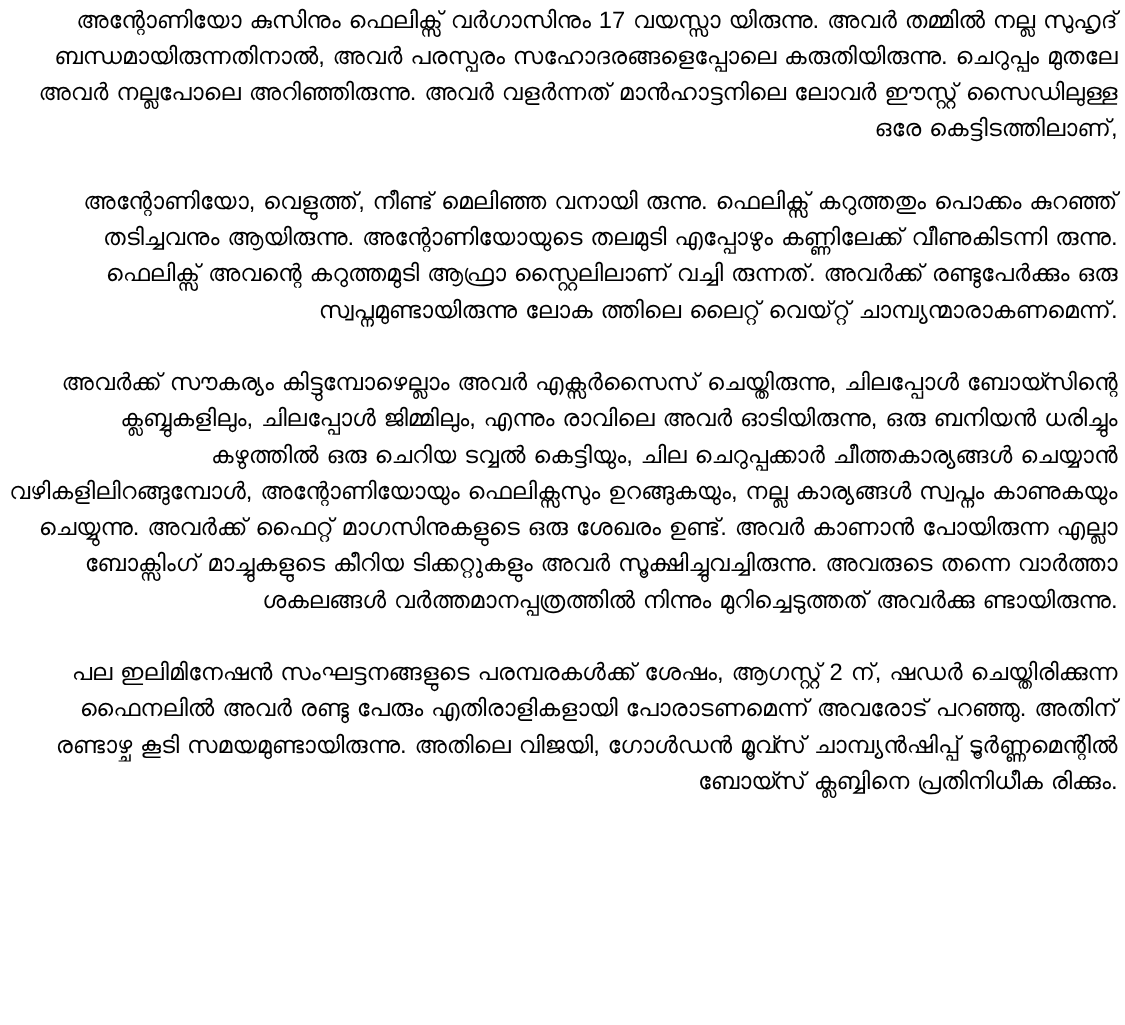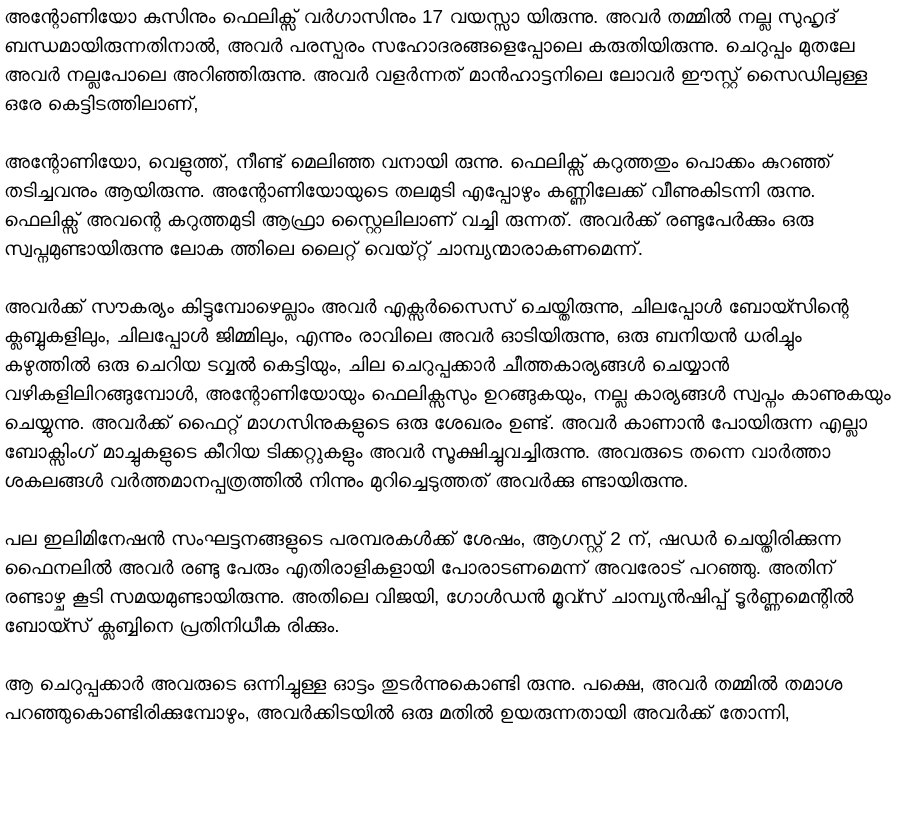--- a/index.html
+++ b/index.html
@@ -19,32 +19,31 @@
     box-sizing: border-box;
     width: 900px;
     padding: 2px 6px 2px 4px;
     background: #ffffff;
   }
   .document-page p {
     margin: 0 0 29px 0;
     font-size: 19px;
     line-height: 29px;
     font-weight: 400;
-    text-align: left;
+    text-align: right;
     word-spacing: 1px;
     color: #000000;
   }
   .document-page p:last-child {
     margin-bottom: 0;
   }
 </style>
 </head>
 <body>
 
 <div class="document-page">
   <div id="doc-body">
       <p>അന്റോണിയോ കുസിനും ഫെലിക്സ് വർഗാസിനും 17 വയസ്സാ യിരുന്നു. അവർ തമ്മിൽ നല്ല സുഹൃദ് ബന്ധമായിരുന്നതിനാൽ, അവർ പരസ്പരം സഹോദരങ്ങളെപ്പോലെ കരുതിയിരുന്നു. ചെറുപ്പം മുതലേ അവർ നല്ലപോലെ അറിഞ്ഞിരുന്നു. അവർ വളർന്നത് മാൻഹാട്ടനിലെ ലോവർ ഈസ്റ്റ് സൈഡിലുള്ള ഒരേ കെട്ടിടത്തിലാണ്,</p>
       <p>അന്റോണിയോ, വെളുത്ത്, നീണ്ട് മെലിഞ്ഞ വനായി രുന്നു. ഫെലിക്സ് കറുത്തതും പൊക്കം കുറഞ്ഞ് തടിച്ചവനും ആയിരുന്നു. അന്റോണിയോയുടെ തലമുടി എപ്പോഴും കണ്ണിലേക്ക് വീണുകിടന്നി രുന്നു. ഫെലിക്സ് അവന്റെ കറുത്തമുടി ആഫ്രാ സ്റ്റൈലിലാണ് വച്ചി രുന്നത്. അവർക്ക് രണ്ടുപേർക്കും ഒരു സ്വപ്നമുണ്ടായിരുന്നു ലോക ത്തിലെ ലൈറ്റ് വെയ്റ്റ് ചാമ്പ്യന്മാരാകണമെന്ന്.</p>
       <p>അവർക്ക് സൗകര്യം കിട്ടുമ്പോഴെല്ലാം അവർ എക്സർസൈസ് ചെയ്തിരുന്നു, ചിലപ്പോൾ ബോയ്സിന്റെ ക്ലബ്ബുകളിലും, ചിലപ്പോൾ ജിമ്മിലും, എന്നും രാവിലെ അവർ ഓടിയിരുന്നു, ഒരു ബനിയൻ ധരിച്ചും കഴുത്തിൽ ഒരു ചെറിയ ടവ്വൽ കെട്ടിയും, ചില ചെറുപ്പക്കാർ ചീത്തകാര്യങ്ങൾ ചെയ്യാൻ വഴികളിലിറങ്ങുമ്പോൾ, അന്റോണിയോയും ഫെലിക്സസും ഉറങ്ങുകയും, നല്ല കാര്യങ്ങൾ സ്വപ്നം കാണുകയും ചെയ്യുന്നു. അവർക്ക് ഫൈറ്റ് മാഗസിനുകളുടെ ഒരു ശേഖരം ഉണ്ട്. അവർ കാണാൻ പോയിരുന്ന എല്ലാ ബോക്സിംഗ് മാച്ചുകളുടെ കീറിയ ടിക്കറ്റുകളും അവർ സൂക്ഷിച്ചുവച്ചിരുന്നു. അവരുടെ തന്നെ വാർത്താ ശകലങ്ങൾ വർത്തമാനപ്പത്രത്തിൽ നിന്നും മുറിച്ചെടുത്തത് അവർക്കു ണ്ടായിരുന്നു.</p>
       <p>പല ഇലിമിനേഷൻ സംഘട്ടനങ്ങളുടെ പരമ്പരകൾക്ക് ശേഷം, ആഗസ്റ്റ് 2 ന്, ഷഡർ ചെയ്തിരിക്കുന്ന ഫൈനലിൽ അവർ രണ്ടു പേരും എതിരാളികളായി പോരാടണമെന്ന് അവരോട് പറഞ്ഞു. അതിന് രണ്ടാഴ്ച കൂടി സമയമുണ്ടായിരുന്നു. അതിലെ വിജയി, ഗോൾഡൻ മൂവ്സ് ചാമ്പ്യൻഷിപ്പ് ടൂർണ്ണമെന്റിൽ ബോയ്സ് ക്ലബ്ബിനെ പ്രതിനിധീക രിക്കും.</p>
-      <p>ആ ചെറുപ്പക്കാർ അവരുടെ ഒന്നിച്ചുള്ള ഓട്ടം തുടർന്നുകൊണ്ടി രുന്നു. പക്ഷെ, അവർ തമ്മിൽ തമാശ പറഞ്ഞുകൊണ്ടിരിക്കുമ്പോഴും, അവർക്കിടയിൽ ഒരു മതിൽ ഉയരുന്നതായി അവർക്ക് തോന്നി,</p>
     </div>
 </div>
 
 </body></html>

